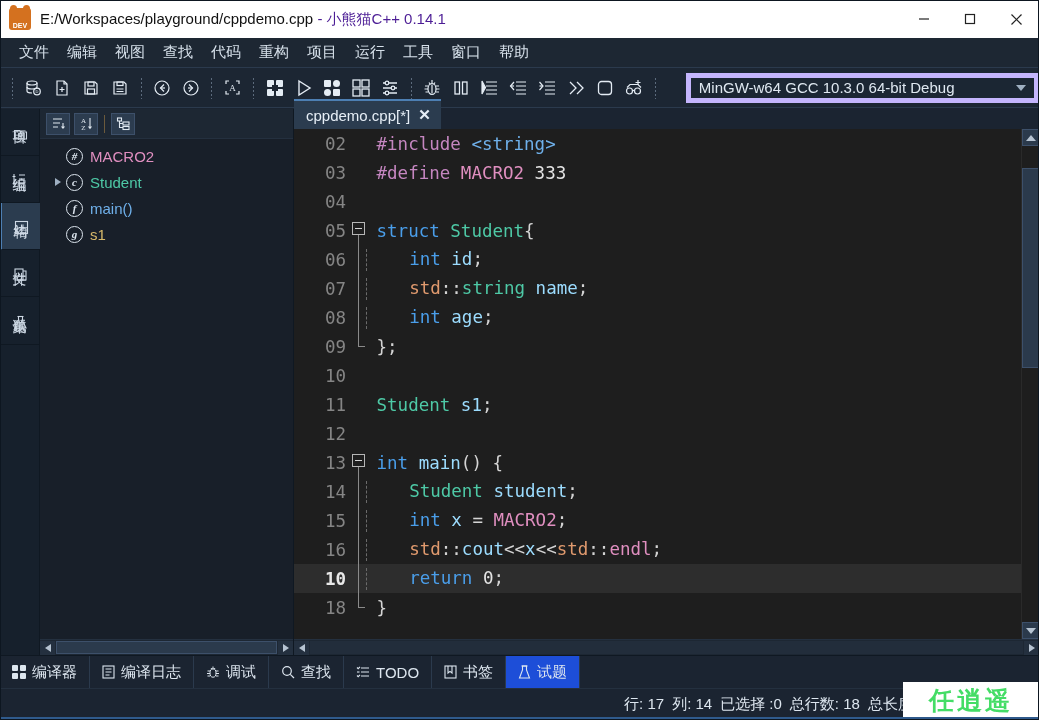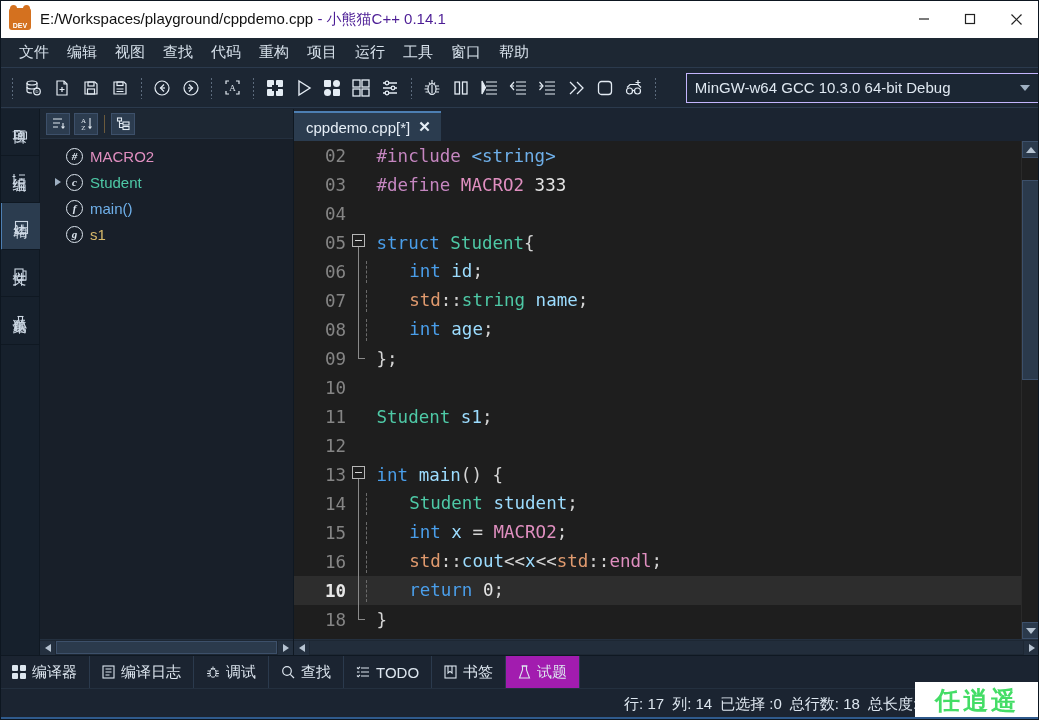--- a/index.html
+++ b/index.html
@@ -78,21 +78,21 @@
   .tb-sep {
     width: 3px; height: 22px; margin: 0 5px;
     background-image: radial-gradient(circle, #5c6b7d 1px, transparent 1px);
     background-size: 3px 4px;
     flex: 0 0 auto;
   }
   #compiler-select {
     margin-left: 24px;
     height: 30px; width: 368px;
     background: #1b2633;
-    border: 1px solid #c4b5fd;
+    border: 5px solid #c4b5fd;
     display: flex; align-items: center;
     color: #dfe8f1; font-size: 15px;
     padding: 0 8px;
   }
   #compiler-select .caret {
     margin-left: auto; width: 0; height: 0;
     border-left: 5px solid transparent; border-right: 5px solid transparent;
     border-top: 6px solid #9fb0c2;
   }
 
@@ -180,21 +180,21 @@
   .sb-tri-l { width:0;height:0;border-top:4px solid transparent;border-bottom:4px solid transparent;border-right:6px solid #b6c3d1; }
   .sb-tri-r { width:0;height:0;border-top:4px solid transparent;border-bottom:4px solid transparent;border-left:6px solid #b6c3d1; }
   #tree-hthumb { flex:1 1 auto; height: 13px; background: #2b3a4c; border:1px solid #3d506a; margin: 0 1px;}
 
   
   #editor-area {
     flex: 1 1 auto; display: flex; flex-direction: column;
     background: #1b2431; min-width: 0;
   }
   #tabstrip {
-    height: 32px; display: flex; align-items: flex-end;
+    height: 20px; display: flex; align-items: flex-end;
     background: #1b2431;
   }
   .edtab {
     height: 30px; display: flex; align-items: center;
     padding: 0 10px 0 12px;
     background: #2b3c4f; color: #e6eef6; font-size: 15px;
     border-top: 2px solid #4d7fb3;
   }
   .edtab .close {
     margin-left: 8px; font-size: 15px; color: #e6eef6; font-weight: bold;
@@ -277,38 +277,38 @@
     width: 1039px; height: 33px;
     background: #1b2431;
     display: flex; align-items: stretch;
     border-top: 1px solid #0f1822;
   }
   .btab {
     display: flex; align-items: center; gap: 6px;
     padding: 0 12px; color: #dde6ef; font-size: 15px;
     border-right: 1px solid #2b3a4d;
   }
-  .btab.active { background: #a21caf; justify-content: space-between; }
+  .btab.active { background: #1d4ed8; justify-content: space-between; }
   .btab svg { display:block; }
 
   
   #statusbar {
     position: absolute; top: 688px; left: 0;
     width: 1039px; height: 32px;
     background: #1b2431;
     display: flex; align-items: center; justify-content: flex-end;
     color: #dde6ef; font-size: 15px;
     border-top: 1px solid #24303f;
     padding-left: 45px;
   }
   #status-left-fill { flex: 1 1 auto; }
   .status-seg { margin-right: 16px; white-space: nowrap; }
   #watermark {
     position: absolute; right: 0px; top: 682px;
-    width: 124px; height: 36px;
+    width: 136px; height: 36px;
     background: #ffffff;
     display: flex; align-items: center; justify-content: center;
     color: #44dd66; font-size: 25px; font-weight: bold;
     letter-spacing: 3px;
     font-family: "DejaVu Sans", sans-serif;
   }
   #bottom-accent {
     position:absolute; left:0; top: 717px; width: 1039px; height: 3px;
     background: #2f5a8c;
   }

